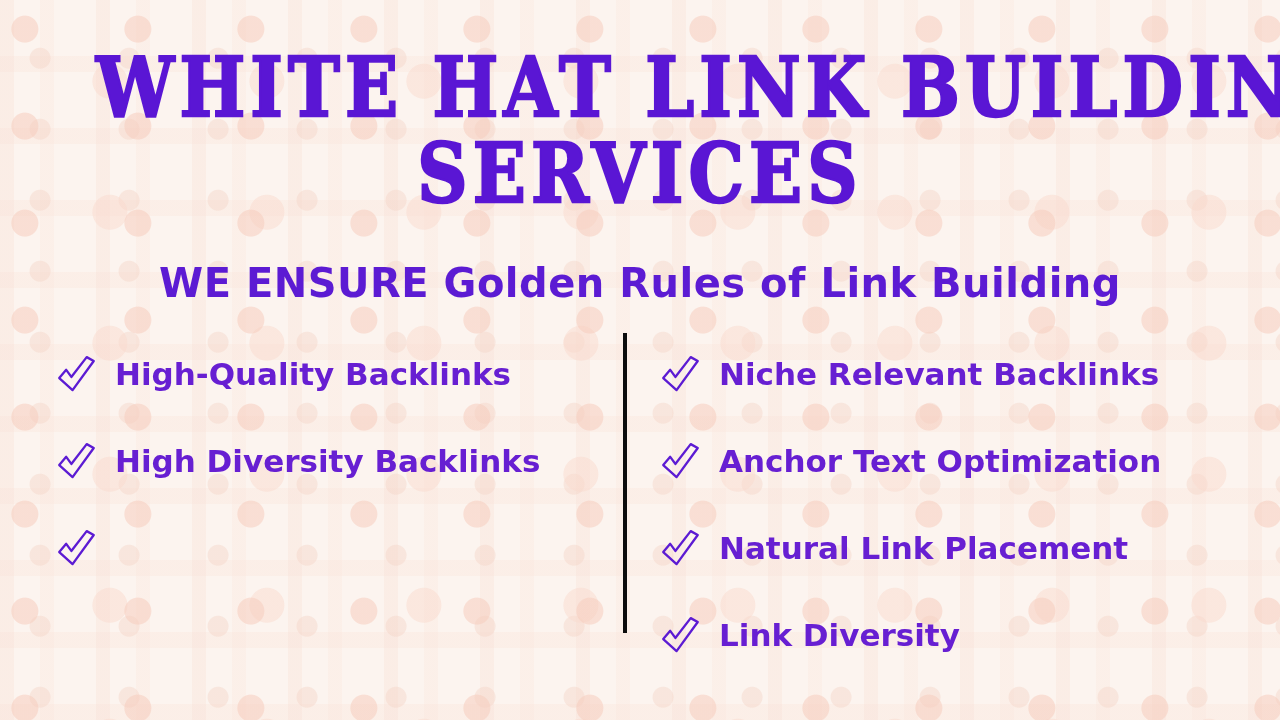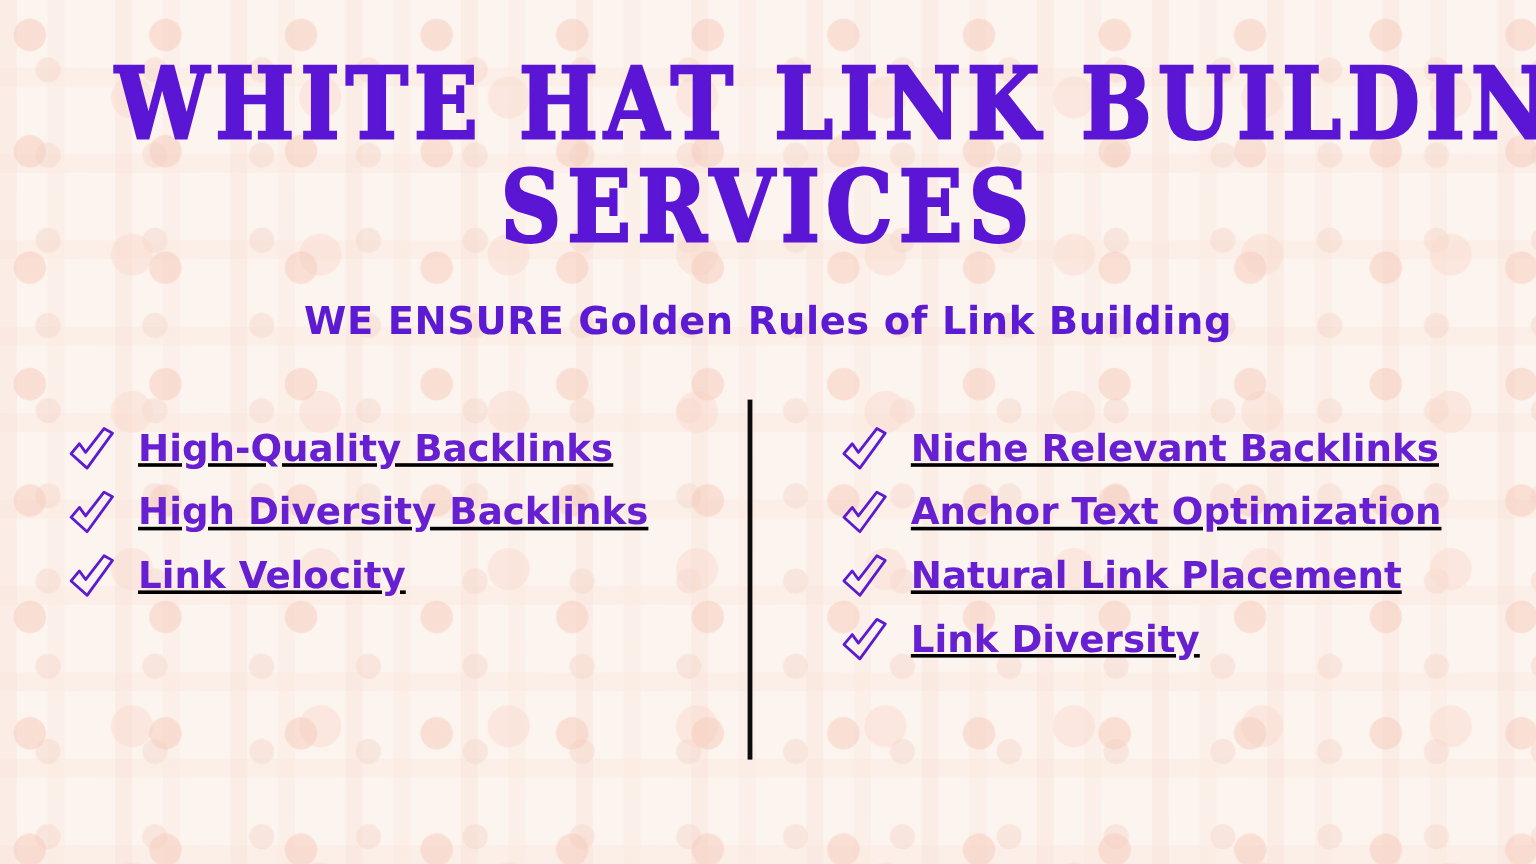--- a/index.html
+++ b/index.html
@@ -30,46 +30,45 @@
     letter-spacing:6px;
     color:#5a16d4;
     -webkit-text-stroke:2.5px #5a16d4;
     transform:scaleX(0.85);
     transform-origin:50% 50%;
     white-space:nowrap;
   }
 
   
   .subtitle {
-    margin-top:32px;
+    margin-top:44px;
     text-align:center;
     font-family:"DejaVu Sans","Liberation Sans",sans-serif;
     font-weight:700;
-    font-size:32px;
+    font-size:40px;
     letter-spacing:0.5px;
     color:#5c1bd3;
   }
 
   
   .columns {
     position:absolute;
     top:333px; left:0;
     width:1280px; height:300px;
     display:flex;
   }
   .col {
     display:flex;
     flex-direction:column;
     padding-top:24px;
-    gap:19px;
-    text-decoration:underline;
+    gap:53px;
   }
   .col-left  { width:623px; padding-left:55px; }
   .divider   { width:4px; height:300px; background:#0c0c0c; }
-  .col-right { flex:1; padding-left:72px; }
+  .col-right { flex:1; padding-left:32px; }
 
   .item {
     display:flex;
     align-items:center;
     gap:16px;
     height:34px;
   }
   .item-label {
     font-family:"DejaVu Sans","Liberation Sans",sans-serif;
     font-weight:bold;
@@ -116,21 +115,20 @@
             </svg>
         </span>
         <span class="item-label">High Diversity Backlinks</span>
       </div>
       <div class="item">
         <span class="check">
           <svg viewBox="0 0 40 36">
               <path d="M3 21 L10 13.5 L14.5 20.5 L30 2.5 L36.5 6.5 L15 33 Z"></path>
             </svg>
         </span>
-        <span class="item-label">Link Velocity</span>
       </div>
     </div>
 
     <div class="divider"></div>
 
     <div class="col col-right">
       <div class="item">
         <span class="check">
           <svg viewBox="0 0 40 36">
               <path d="M3 21 L10 13.5 L14.5 20.5 L30 2.5 L36.5 6.5 L15 33 Z"></path>

